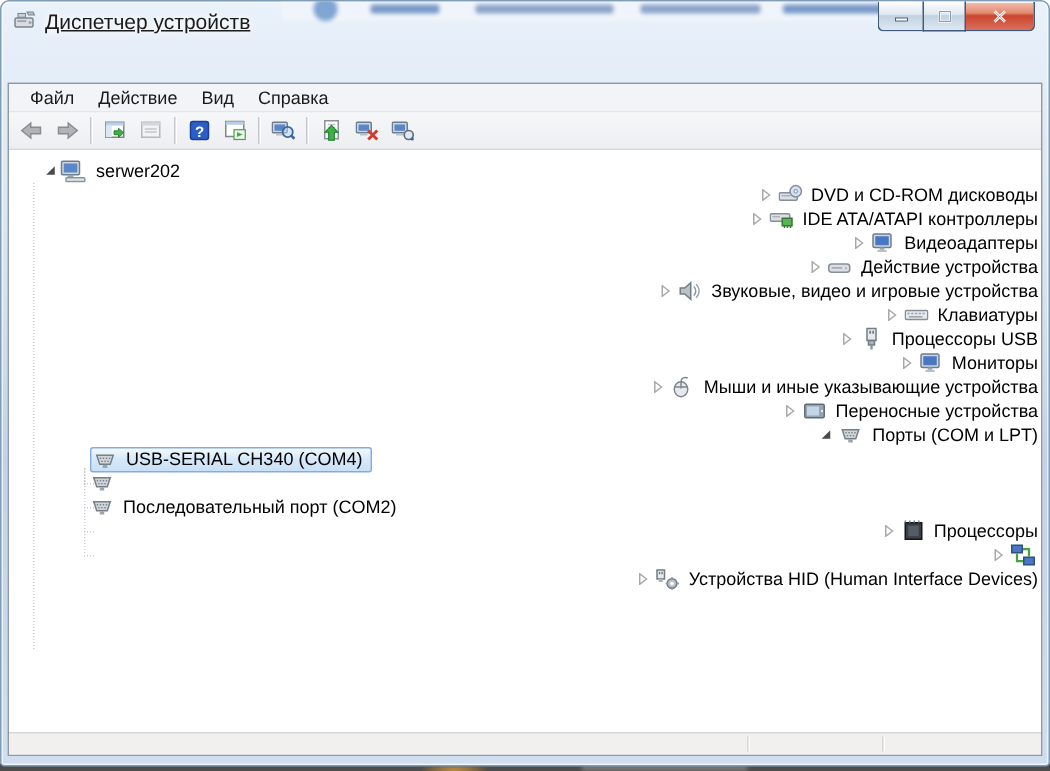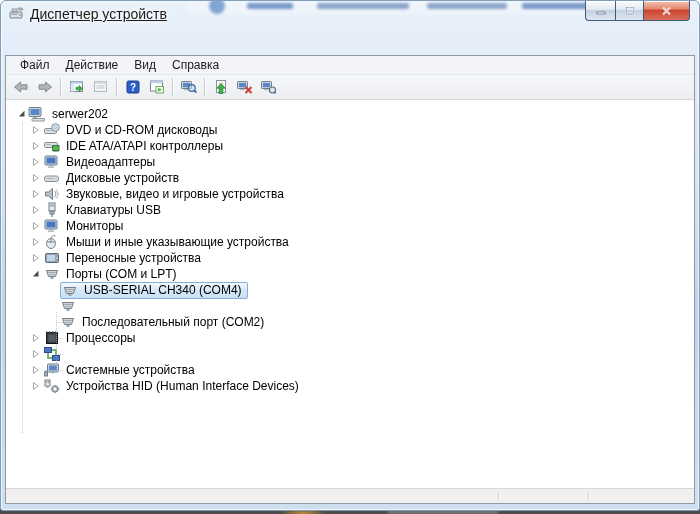--- a/index.html
+++ b/index.html
@@ -47,22 +47,22 @@
   
   .toolbar{height:24px;background:linear-gradient(#f6f7f9,#eceef1);border-bottom:1px solid #d5d8db;display:flex;align-items:center;padding-left:3px;}
   .tbtn{width:22px;height:22px;display:flex;align-items:center;justify-content:center;border:1px solid transparent;border-radius:2px;}
   .tsep{width:1px;height:18px;background:#c4c7cb;border-right:1px solid #fff;margin:0 3px;}
 
   
   .content{position:absolute;left:0;right:0;top:44px;bottom:15px;background:#fff;overflow:hidden;}
   .tree{position:relative;padding-top:6px;font-size:12px;color:#000;}
   .trow{height:16px;display:flex;align-items:center;white-space:nowrap;cursor:default;}
   .trow .lbl{padding:0 2px;}
-  .trow.root{padding-left:12px;}
-  .trow.top{padding-left:26px;}
+  .trow.root{padding-left:24px;}
+  .trow.top{padding-left:26px;justify-content:flex-end;}
   .trow.child{padding-left:54px;}
   .exp{width:8px;height:8px;flex:0 0 auto;margin-right:4px;display:flex;}
   .trow.root .exp{margin-right:2px;}
   .ti{flex:0 0 auto;margin-right:4px;}
   .sel{display:flex;align-items:flex-start;border:1px solid #84acdd;border-radius:2px;
     background:linear-gradient(#f3f9fe,#d7e9f9 45%,#c9e0f5);padding:0 3px 0 1px;height:15px;}
   .sel .ti{margin-right:4px;}
   .dv{position:absolute;width:1px;background-image:repeating-linear-gradient(to bottom,#aab0b6 0 1px,transparent 1px 2px);opacity:.65;}
   .dh{position:absolute;height:1px;background-image:repeating-linear-gradient(to right,#aab0b6 0 1px,transparent 1px 2px);opacity:.65;}
 
@@ -430,47 +430,58 @@
 
           <div class="trow top">
             <span class="exp">
                 <svg width="8" height="8">
                   <use href="#sym-exp-c"></use>
                 </svg>
               </span>
             <svg class="ti" width="16" height="16">
                 <use href="#i-disk"></use>
               </svg>
-            <span class="lbl">Дисковые устройств</span>
+            <span class="lbl">Действие устройства</span>
           </div>
 
           <div class="trow top">
             <span class="exp">
                 <svg width="8" height="8">
                   <use href="#sym-exp-c"></use>
                 </svg>
               </span>
             <svg class="ti" width="16" height="16">
                 <use href="#i-audio"></use>
               </svg>
             <span class="lbl">Звуковые, видео и игровые устройства</span>
           </div>
 
+          <div class="trow top">
+            <span class="exp">
+                <svg width="8" height="8">
+                  <use href="#sym-exp-c"></use>
+                </svg>
+              </span>
+            <svg class="ti" width="16" height="16">
+                <use href="#i-keyboard"></use>
+              </svg>
+            <span class="lbl">Клавиатуры</span>
+          </div>
 
 
           <div class="trow top">
             <span class="exp">
                 <svg width="8" height="8">
                   <use href="#sym-exp-c"></use>
                 </svg>
               </span>
             <svg class="ti" width="16" height="16">
                 <use href="#i-usb"></use>
               </svg>
-            <span class="lbl">Клавиатуры USB</span>
+            <span class="lbl">Процессоры USB</span>
           </div>
 
           <div class="trow top">
             <span class="exp">
                 <svg width="8" height="8">
                   <use href="#sym-exp-c"></use>
                 </svg>
               </span>
             <svg class="ti" width="16" height="16">
                 <use href="#i-monitor"></use>
@@ -553,31 +564,20 @@
             <span class="exp">
                 <svg width="8" height="8">
                   <use href="#sym-exp-c"></use>
                 </svg>
               </span>
             <svg class="ti" width="16" height="16">
                 <use href="#i-network"></use>
               </svg>
           </div>
 
-          <div class="trow top">
-            <span class="exp">
-                <svg width="8" height="8">
-                  <use href="#sym-exp-c"></use>
-                </svg>
-              </span>
-            <svg class="ti" width="16" height="16">
-                <use href="#i-system"></use>
-              </svg>
-            <span class="lbl">Системные устройства</span>
-          </div>
 
           <div class="trow top">
             <span class="exp">
                 <svg width="8" height="8">
                   <use href="#sym-exp-c"></use>
                 </svg>
               </span>
             <svg class="ti" width="16" height="16">
                 <use href="#i-hid"></use>
               </svg>

